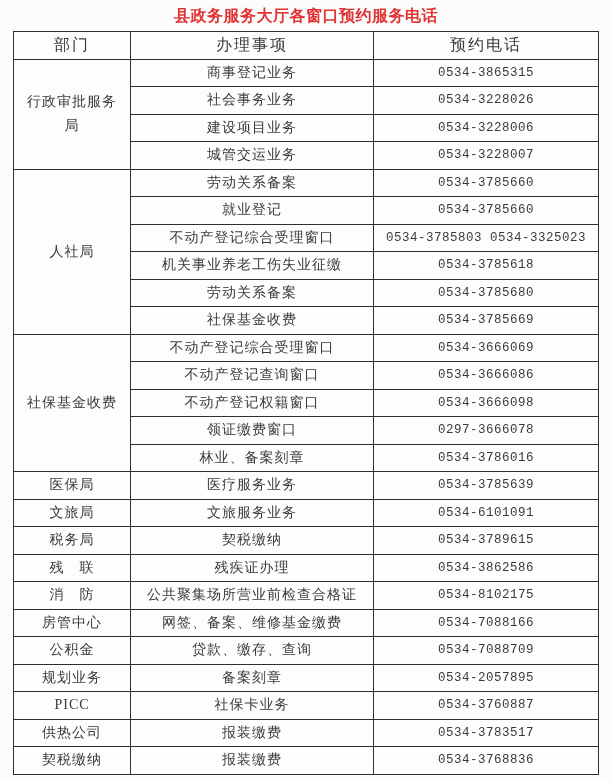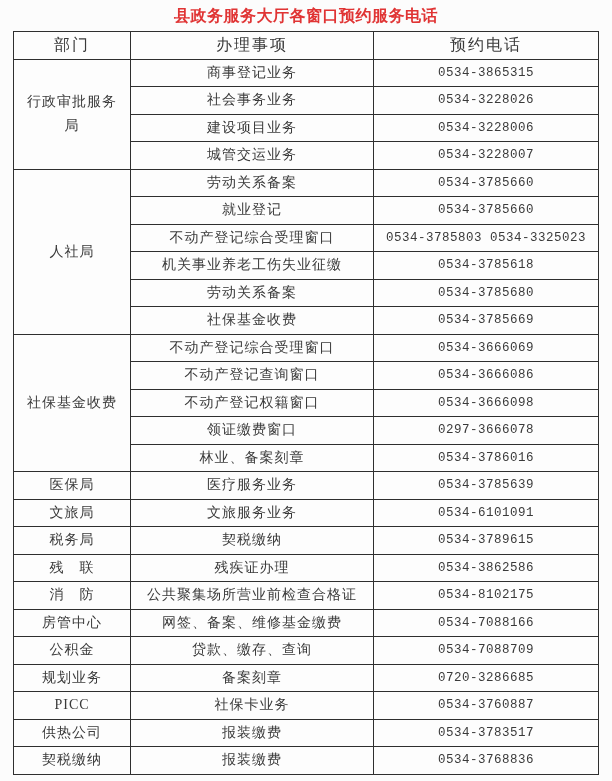--- a/index.html
+++ b/index.html
@@ -183,21 +183,21 @@
           <td class="phone">0534-7088166</td>
         </tr>
         <tr>
           <td class="dept" rowspan="1">公积金</td>
           <td class="item">贷款、缴存、查询</td>
           <td class="phone">0534-7088709</td>
         </tr>
         <tr>
           <td class="dept" rowspan="1">规划业务</td>
           <td class="item">备案刻章</td>
-          <td class="phone">0720-3286685</td>
+          <td class="phone">0534-2057895</td>
         </tr>
         <tr>
           <td class="dept" rowspan="1">PICC</td>
           <td class="item">社保卡业务</td>
           <td class="phone">0534-3760887</td>
         </tr>
         <tr>
           <td class="dept" rowspan="1">供热公司</td>
           <td class="item">报装缴费</td>
           <td class="phone">0534-3783517</td>

